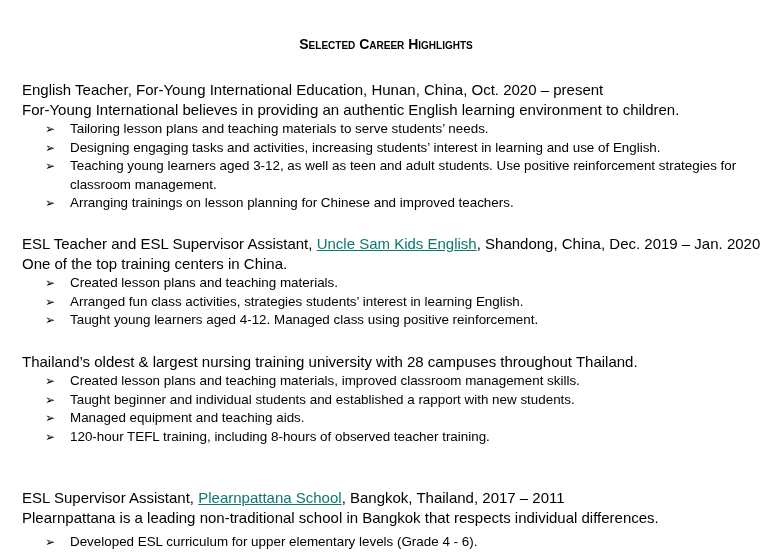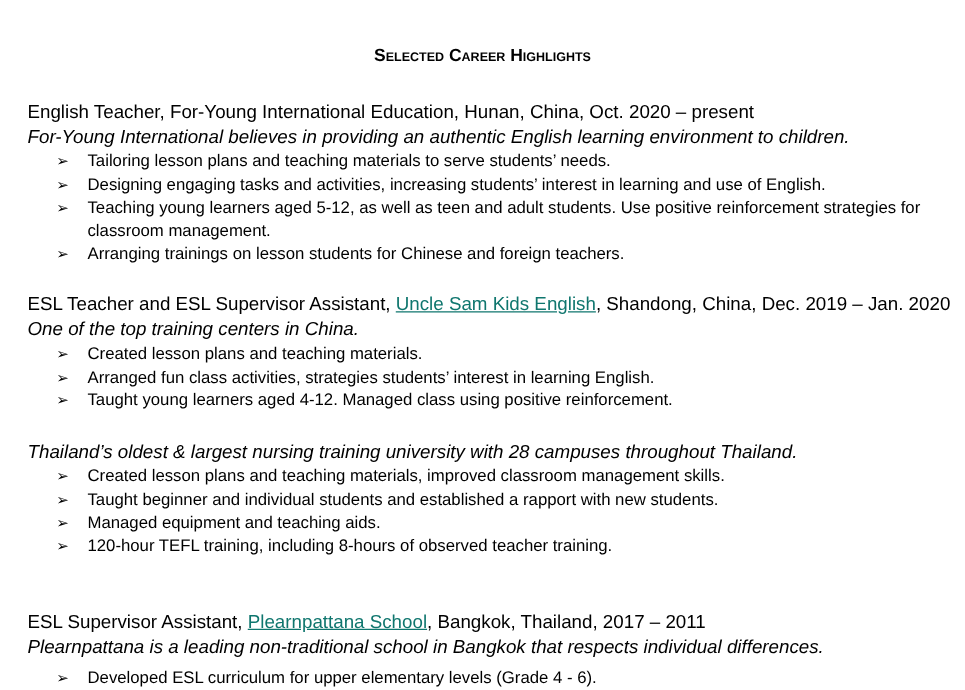--- a/index.html
+++ b/index.html
@@ -9,21 +9,21 @@
     }
     .page { position: absolute; left: 0; top: 16px; width: 672px; height: 552px; }
     .title {
       position: absolute; left: 0; top: 20px; width: 772px; text-align: center;
       font-weight: bold; font-size: 14px; font-variant: small-caps; letter-spacing: 0px;
     }
     .job { position: absolute; left: 22px; width: 740px; }
     .job-head { font-size: 15px; line-height: 20px; white-space: nowrap; }
     .job-head .role { font-weight: normal; }
     .job-head a { color: #0f766e; text-decoration: underline; }
-    .job-desc { font-size: 15px; font-style: italic; line-height: 20px; white-space: nowrap; }
+    .job-desc { font-size: 15px; line-height: 20px; white-space: nowrap; }
     .bullets { list-style: none; margin: 0; padding: 0; }
     .bullets li {
       position: relative; padding-left: 48px; font-size: 13.4px; line-height: 18.5px;
     }
     .bullets li .arrow {
       position: absolute; left: 23px; top: 0; font-size: 12px;
     }
     .bullets li .txt { display: inline-block; width: 690px; }
   </style>
 </head>
@@ -33,22 +33,22 @@
   <div class="title">Selected Career Highlights</div>
 
   <div class="job" style="top:64px;">
     <div class="job-head">
       <span class="role">English Teacher,</span><span> For-Young International Education</span><span>, Hunan, China, Oct. 2020 – present</span>
     </div>
     <div class="job-desc">For-Young International believes in providing an authentic English learning environment to children.</div>
     <ul class="bullets">
       <li><span class="arrow">➢</span><span class="txt">Tailoring lesson plans and teaching materials to serve students’ needs.</span></li>
       <li><span class="arrow">➢</span><span class="txt">Designing engaging tasks and activities, increasing students’ interest in learning and use of English.</span></li>
-      <li><span class="arrow">➢</span><span class="txt">Teaching young learners aged 5-12, as well as teen and adult students. Use positive reinforcement strategies for classroom management.</span></li>
-      <li><span class="arrow">➢</span><span class="txt">Arranging trainings on lesson students for Chinese and foreign teachers.</span></li>
+      <li><span class="arrow">➢</span><span class="txt">Teaching young learners aged 3-12, as well as teen and adult students. Use positive reinforcement strategies for classroom management.</span></li>
+      <li><span class="arrow">➢</span><span class="txt">Arranging trainings on lesson planning for Chinese and improved teachers.</span></li>
     </ul>
   </div>
 
   <div class="job" style="top:218px;">
     <div class="job-head">
       <span class="role">ESL Teacher and ESL Supervisor Assistant,</span> <a href="#">Uncle Sam Kids English</a><span>, Shandong, China, Dec. 2019 – Jan. 2020</span>
     </div>
     <div class="job-desc">One of the top training centers in China.</div>
     <ul class="bullets">
       <li><span class="arrow">➢</span><span class="txt">Created lesson plans and teaching materials.</span></li>

